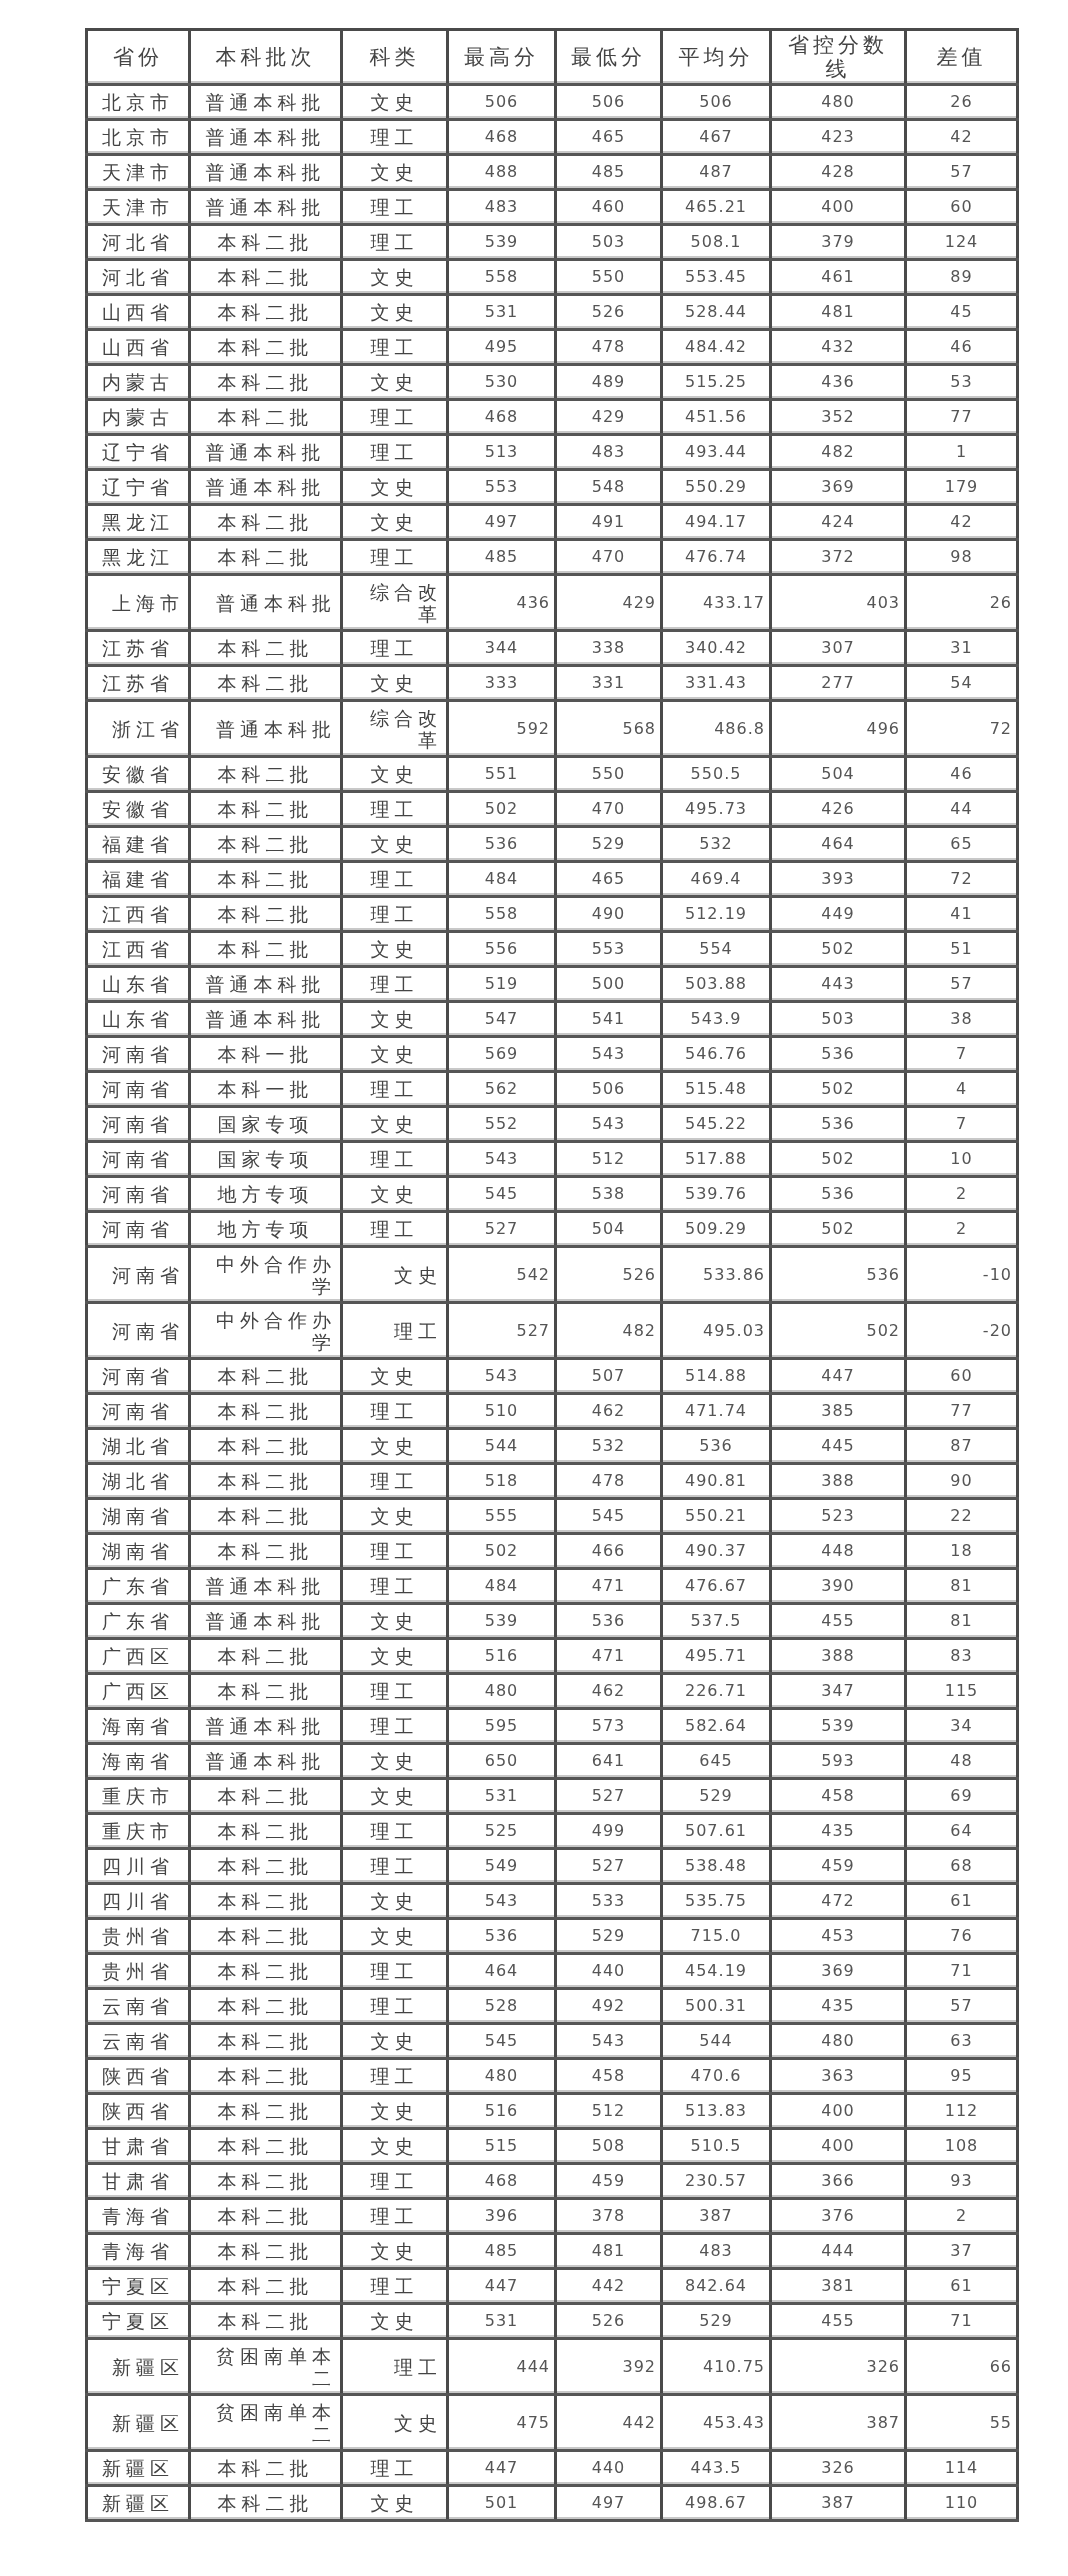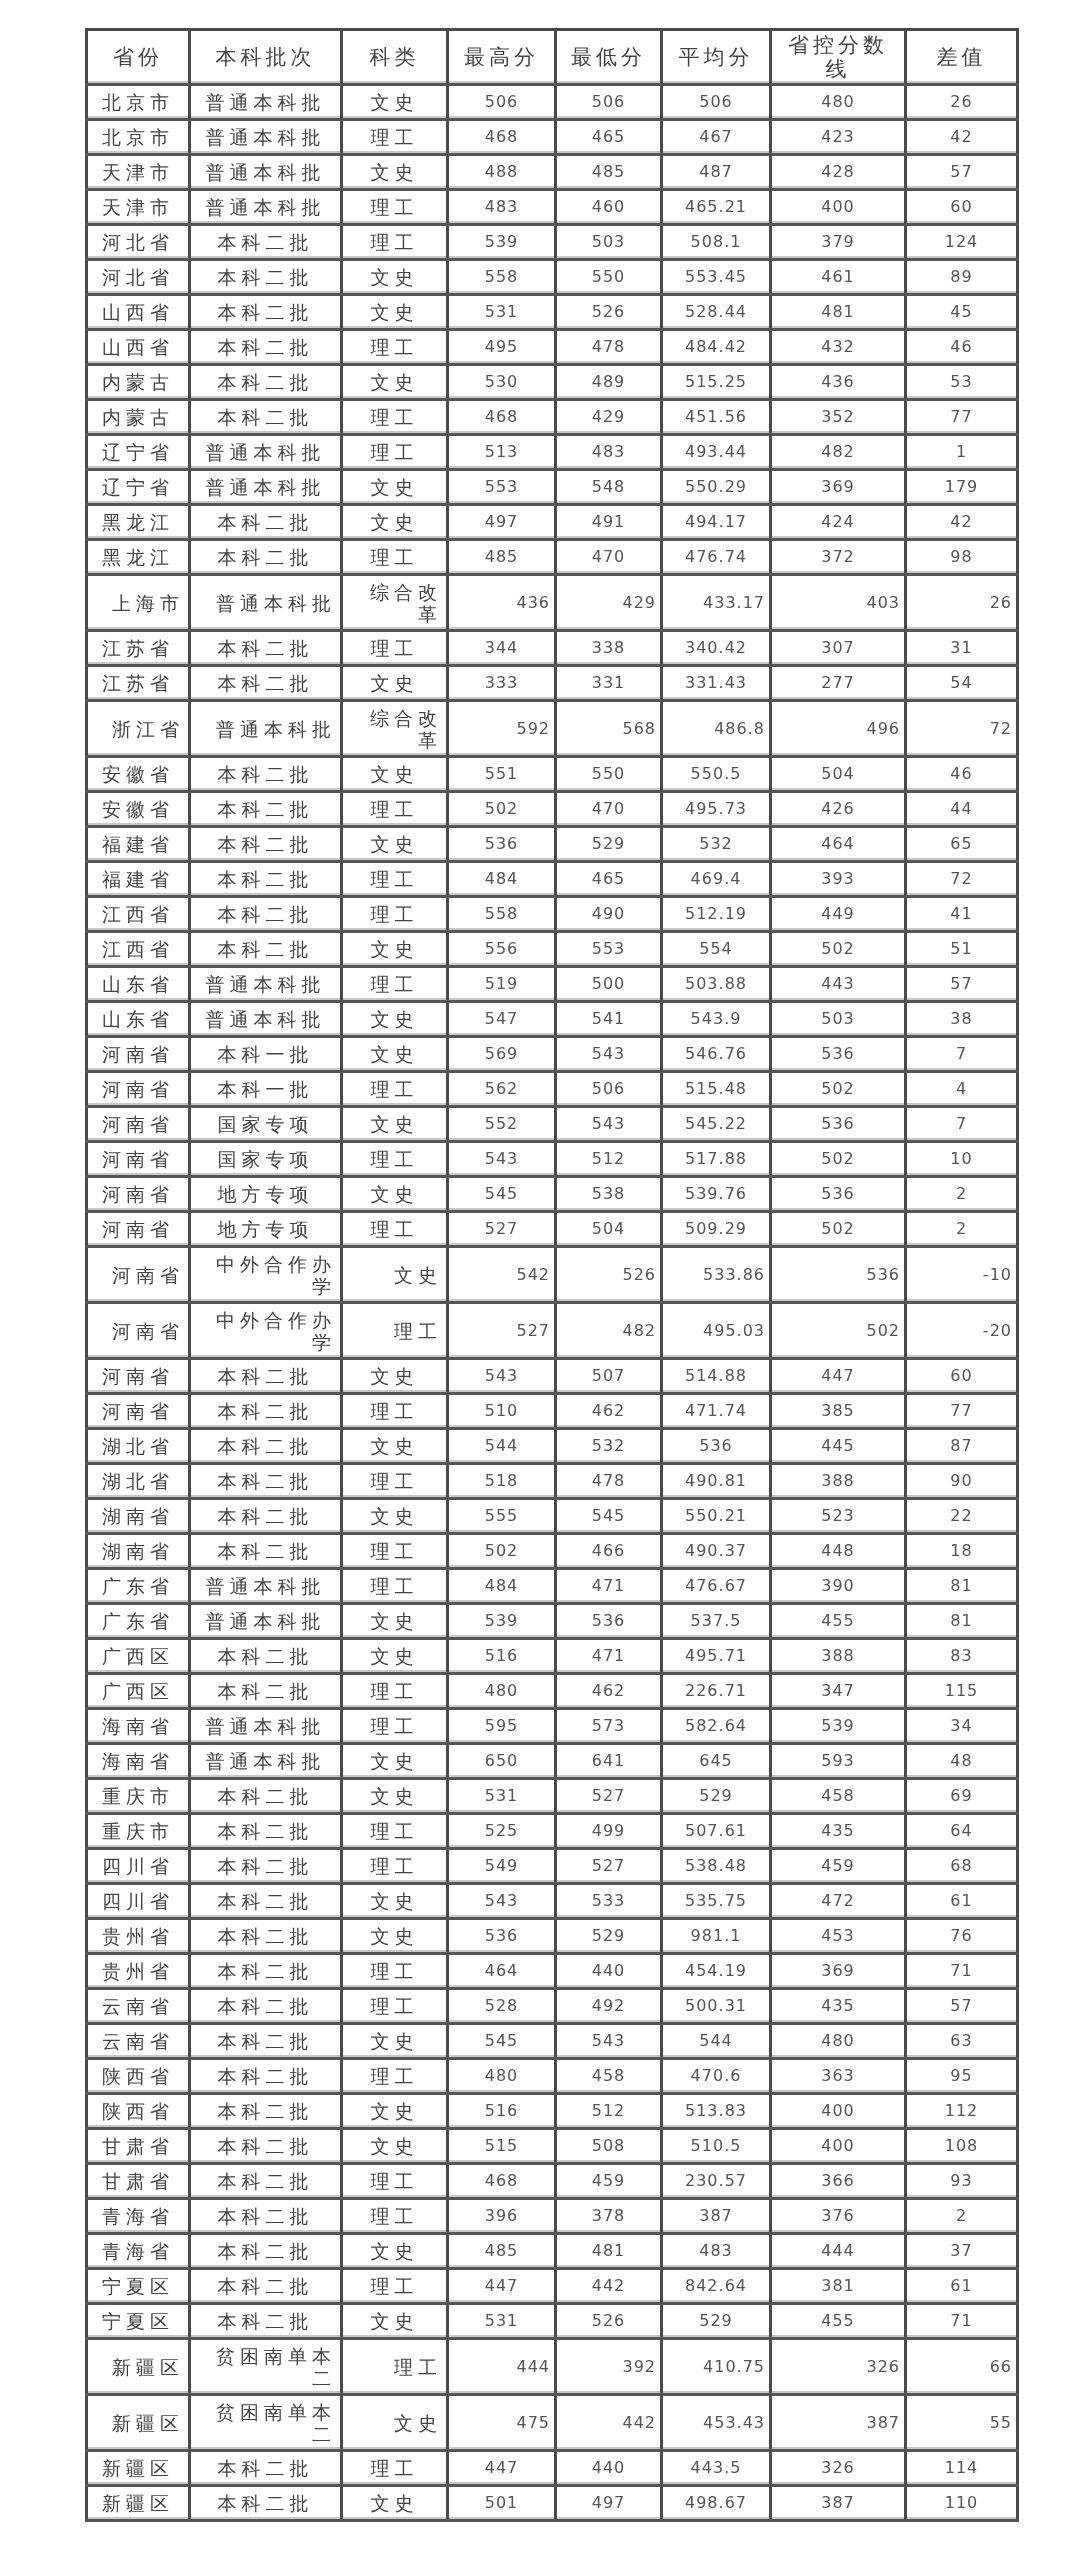--- a/index.html
+++ b/index.html
@@ -562,21 +562,21 @@
           <td class="num">535.75</td>
           <td class="num">472</td>
           <td class="num">61</td>
         </tr>
         <tr>
           <td class="txt">贵州省</td>
           <td class="txt">本科二批</td>
           <td class="txt">文史</td>
           <td class="num">536</td>
           <td class="num">529</td>
-          <td class="num">981.1</td>
+          <td class="num">715.0</td>
           <td class="num">453</td>
           <td class="num">76</td>
         </tr>
         <tr>
           <td class="txt">贵州省</td>
           <td class="txt">本科二批</td>
           <td class="txt">理工</td>
           <td class="num">464</td>
           <td class="num">440</td>
           <td class="num">454.19</td>

